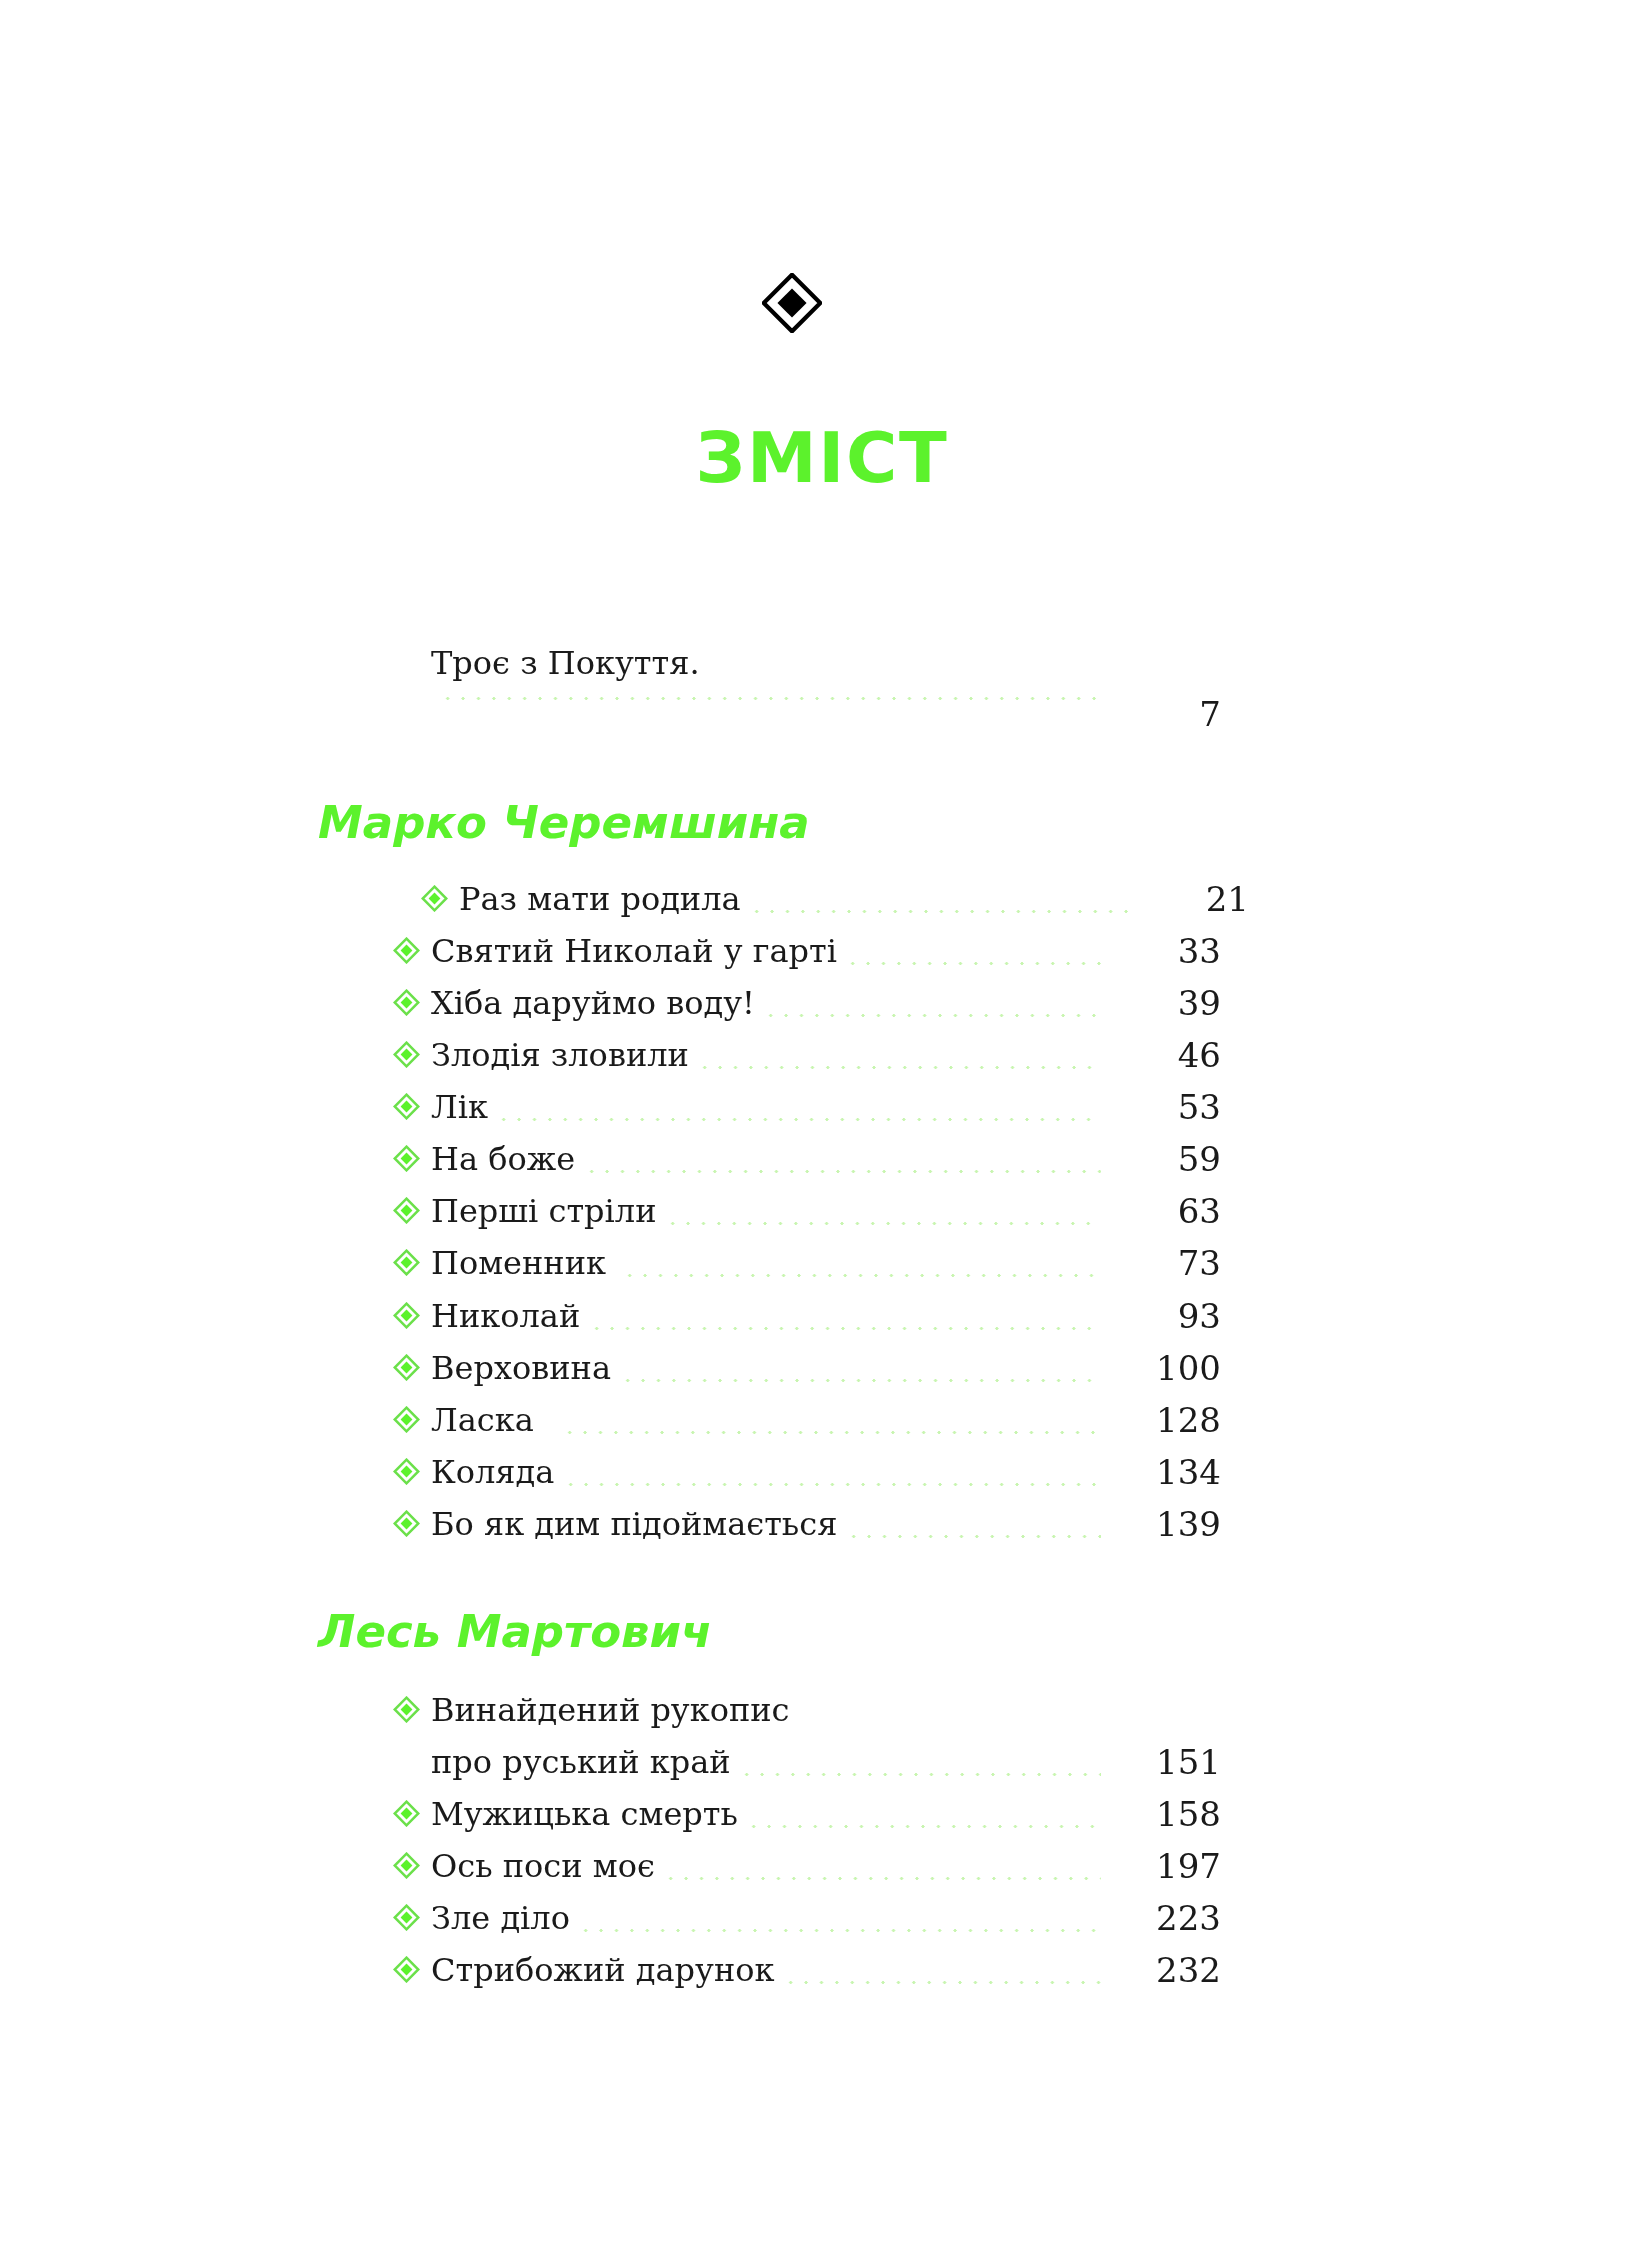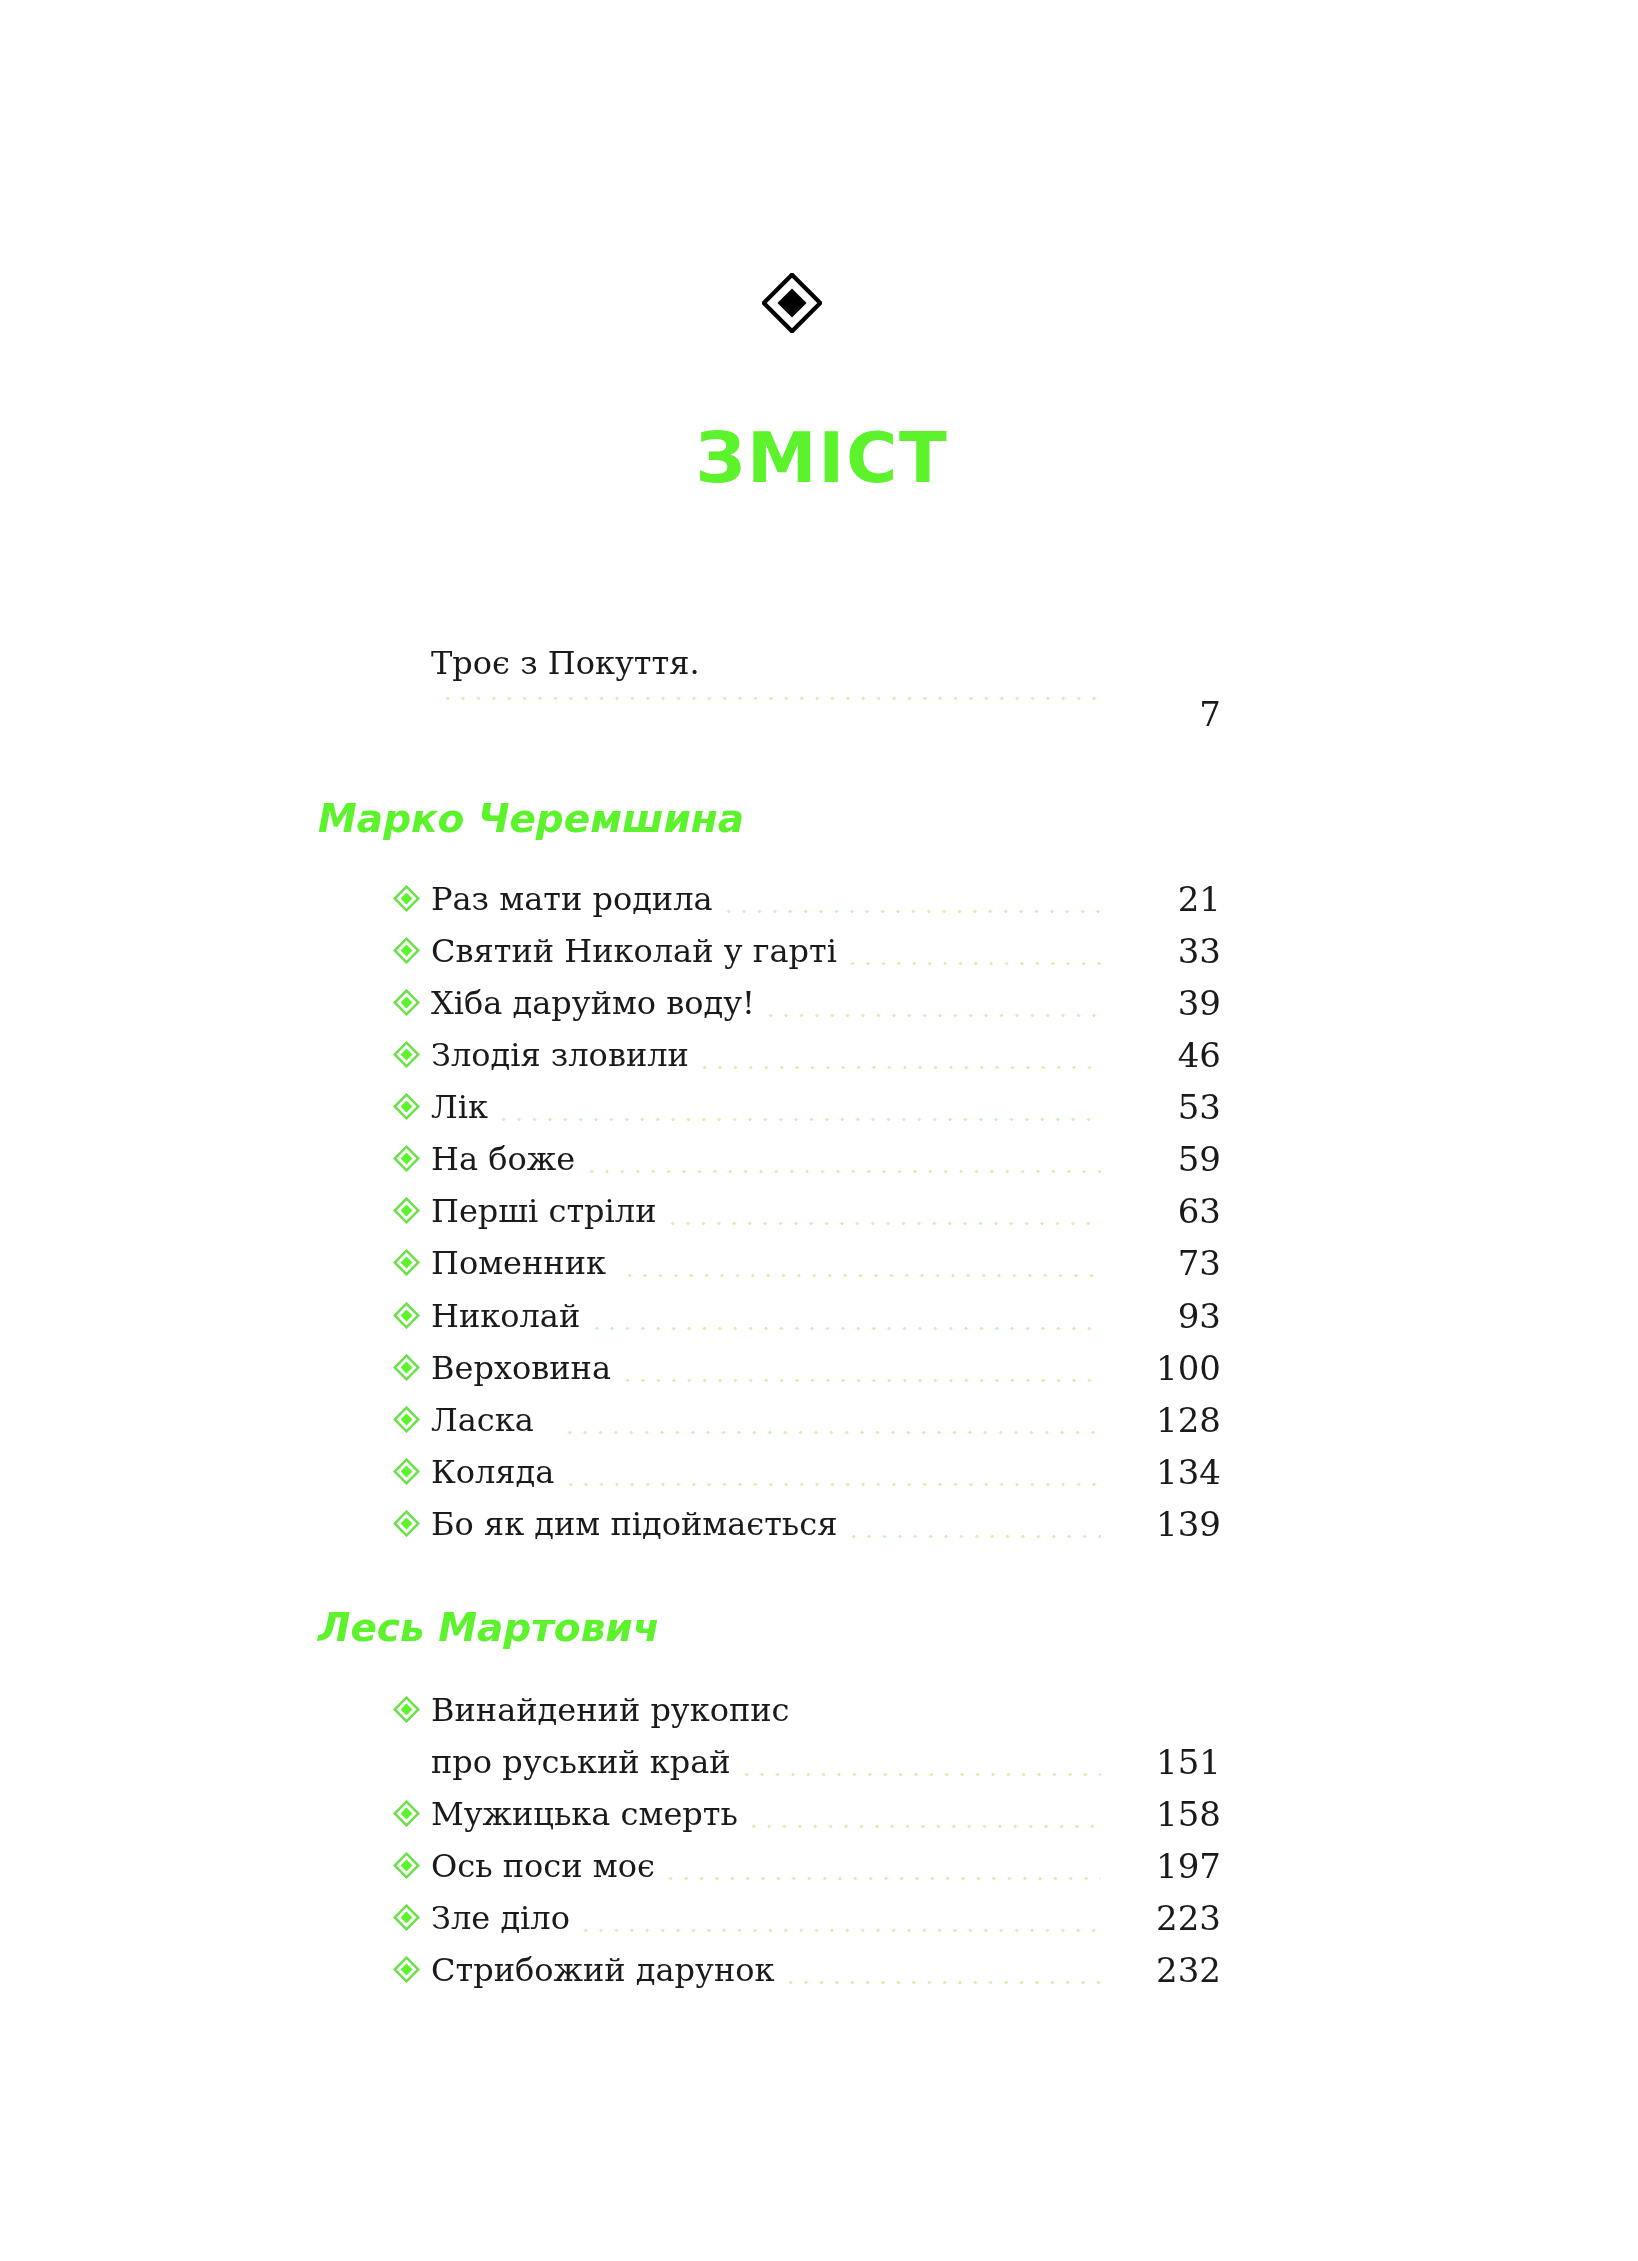--- a/index.html
+++ b/index.html
@@ -13,21 +13,21 @@
           line-height: 48px; display: flex; align-items: baseline; }
   .line .text { white-space: nowrap; flex: 0 0 auto; }
   .line .italic { font-style: italic; }
   .leader { flex: 1 1 auto; margin: 0 0 0 8.5px; height: 6.8px; max-width: none;
             background-image: radial-gradient(circle, #c8f5b0 1.4px, transparent 1.7px);
             background-size: 15.4px 6.8px; background-repeat: repeat-x; align-self: center;
             position: relative; top: 5.1px; }
   .leader-wrap { flex: 1 1 auto; display: flex; align-items: center; padding-right: 120px; }
   .page { position: absolute; right: 0; width: 102px; text-align: right; font-size: 34px; }
   .section-head { position: absolute; left: 318px; font-family: "DejaVu Sans", sans-serif;
-                  font-weight: bold; font-style: italic; font-size: 39px; color: #5cf22c; }
+                  font-weight: bold; font-style: italic; font-size: 45px; color: #5cf22c; }
   .bullet { position: absolute; left: -38px; top: 10.2px; width: 27px; height: 27px; }
 </style>
 </head>
 <body>
 
 <svg class="ornament" viewBox="0 0 70 70">
   <polygon points="35,2 68,35 35,68 2,35" fill="none" stroke="#000" stroke-width="5"></polygon>
   <polygon points="35,18 52,35 35,52 18,35" fill="#000"></polygon>
 </svg>
 
@@ -39,21 +39,21 @@
 <div class="line" style="top:690px;">
   <span class="leader-wrap">
       <span class="leader"></span>
     </span>
   <span class="page">7</span>
 </div>
 
 <div class="section-head" style="top:796px;">Марко Черемшина</div>
 
 <div id="sec0">
-    <div class="line" style="top: 875px;">
+    <div class="line" style="top: 875px; margin-left: 28px;">
       <svg class="bullet" viewBox="0 0 32 32">
         <polygon points="16,2 30,16 16,30 2,16" fill="none" stroke="#6be04a" stroke-width="3"></polygon>
         <polygon points="16,9 23,16 16,23 9,16" fill="#5cf22c"></polygon>
       </svg>
       <span class="text">Раз мати родила</span>
       <span class="leader-wrap">
         <span class="leader"></span>
       </span>
       <span class="page">21</span>
     </div>

